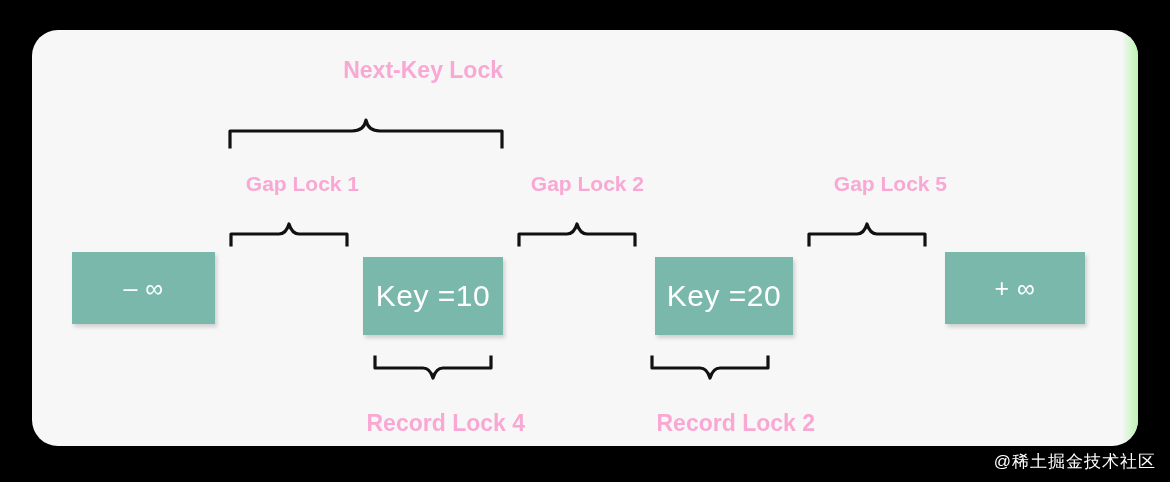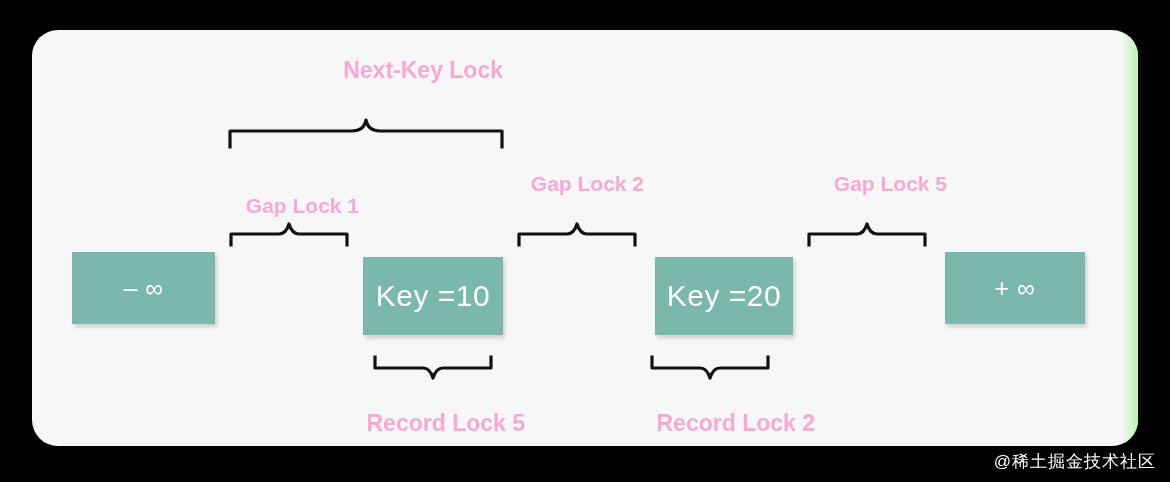--- a/index.html
+++ b/index.html
@@ -89,21 +89,21 @@
   </div>
 
   <div class="label big" style="left:228px; top:57px; width:275px;">Next-Key Lock</div>
 
   <div class="brace" style="left:228px; top:118px; width:276px; height:30px;">
     <svg width="276" height="30" viewBox="0 0 276 30">
       <path d="M2,29 L2,13 L124,13 Q136,13 138,2 Q140,13 152,13 L274,13 L274,29" fill="none" stroke="#111111" stroke-width="3.2" stroke-linecap="square" stroke-linejoin="round"></path>
     </svg>
   </div>
 
-  <div class="label small" style="left:219px; top:172px; width:140px;margin-top:22px;">Gap Lock 1</div>
+  <div class="label small" style="left:219px; top:172px; width:140px;">Gap Lock 1</div>
 
   <div class="label small" style="left:504px; top:172px; width:140px;">Gap Lock 2</div>
 
   <div class="label small" style="left:800px; top:172px; width:147px;">Gap Lock 5</div>
 
   <div class="brace" style="left:229px; top:222px; width:120px; height:24px;">
     <svg width="120" height="24" viewBox="0 0 120 24">
       <path d="M2,23 L2,12 L50,12 Q57,12 60,2 Q63,12 70,12 L118,12 L118,23" fill="none" stroke="#111111" stroke-width="3.2" stroke-linecap="square" stroke-linejoin="round"></path>
     </svg>
   </div>
@@ -133,19 +133,19 @@
       <path d="M2,1 L2,12 L50,12 Q57,12 60,22 Q63,12 70,12 L118,12 L118,1" fill="none" stroke="#111111" stroke-width="3.2" stroke-linecap="square" stroke-linejoin="round"></path>
     </svg>
   </div>
 
   <div class="brace" style="left:650px; top:356px; width:120px; height:24px;">
     <svg width="120" height="24" viewBox="0 0 120 24">
       <path d="M2,1 L2,12 L50,12 Q57,12 60,22 Q63,12 70,12 L118,12 L118,1" fill="none" stroke="#111111" stroke-width="3.2" stroke-linecap="square" stroke-linejoin="round"></path>
     </svg>
   </div>
 
-  <div class="label big" style="left:343px; top:410px; width:182px;">Record Lock 5</div>
+  <div class="label big" style="left:343px; top:410px; width:182px;">Record Lock 4</div>
 
   <div class="label big" style="left:633px; top:410px; width:182px;">Record Lock 2</div>
 
   <div id="watermark">@稀土掘金技术社区</div>
 
 </div>
 
 </body></html>

